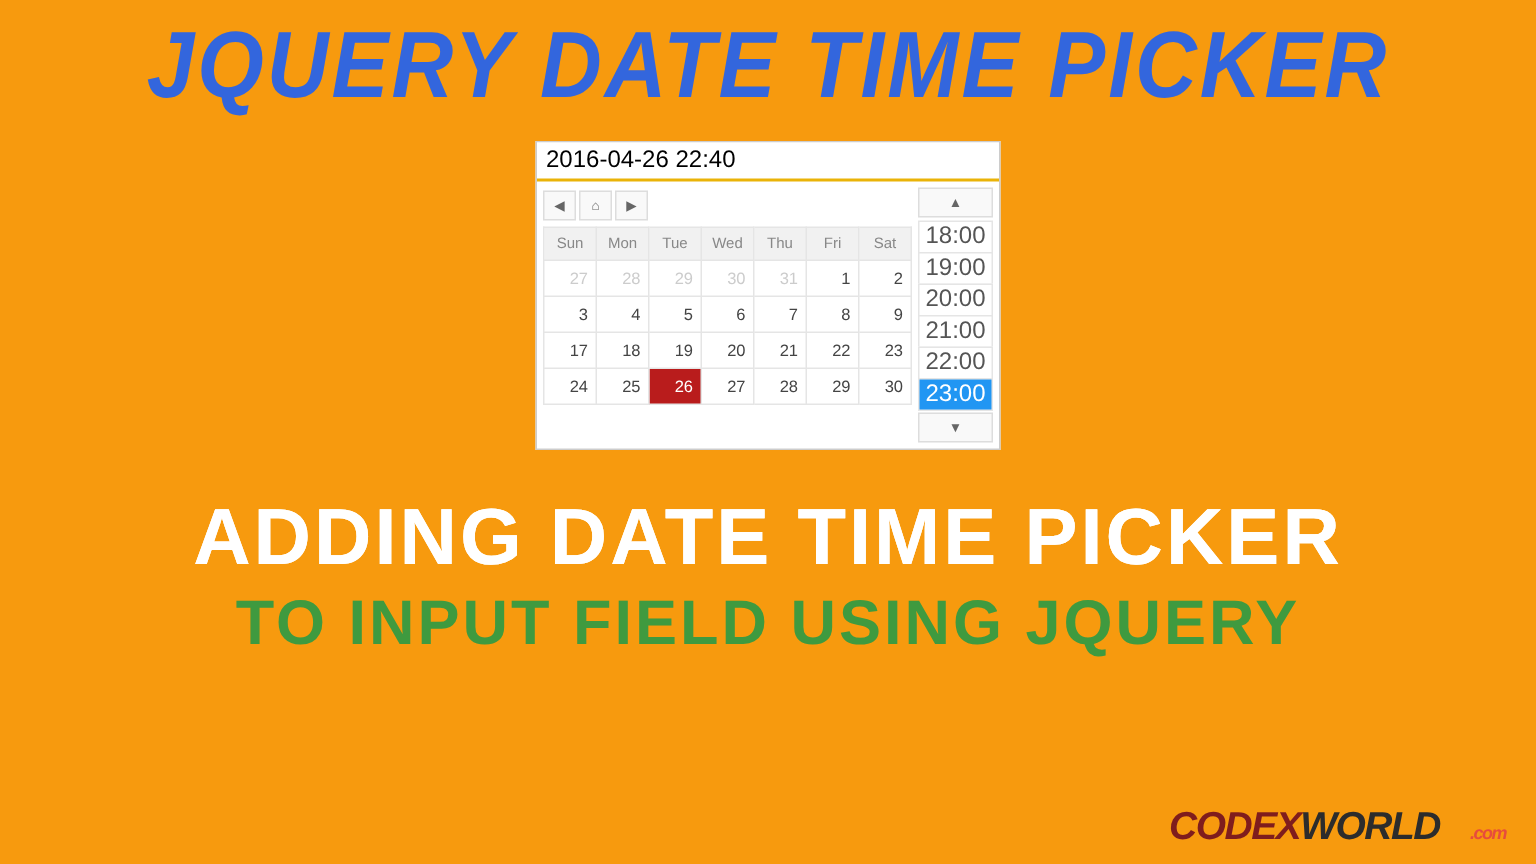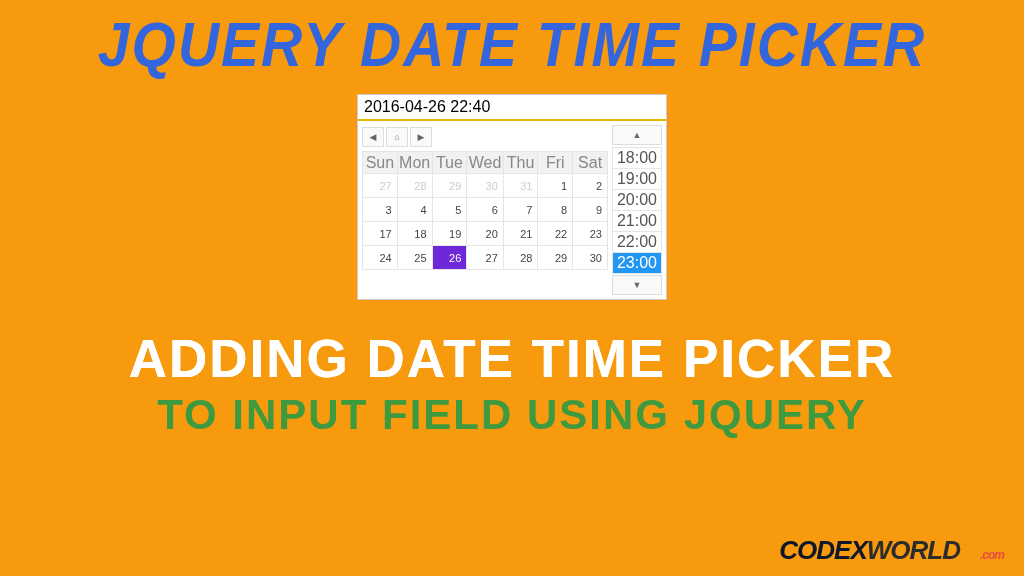--- a/index.html
+++ b/index.html
@@ -47,21 +47,21 @@
   .footer-brand {
     position: absolute;
     bottom: 10px;
     right: 20px;
     font-family: "Arial Black", sans-serif;
     font-weight: 900;
     font-size: 26px;
     font-style: italic;
     letter-spacing: -1px;
   }
-  .brand-1 { color: #0f172a; }
+  .brand-1 { color: #7f1d1d; }
   .brand-2 { color: #2c2c2c; }
   .brand-3 { color: #e74c3c; font-size: 12px; padding-left: 20px; }
 
   
   .dtp {
     width: 310px;
     margin: 18px auto 0 auto;
     background: #fff;
     border: 1px solid #ccc;
     font-size: 12px;
@@ -103,36 +103,36 @@
   }
   .nav-spacer { flex: 1; text-align: center; font-weight: bold; color:#333; font-size:12px;}
   .nav-spacer span { margin: 0 2px; }
   .dd { font-size: 9px; color:#777;}
   table.cal-grid { border-collapse: collapse; width: 100%; }
   table.cal-grid th {
     background: #f1f1f1;
     border: 1px solid #e5e5e5;
     font-weight: normal;
     color: #888;
-    font-size: 16px;
+    font-size: 10px;
     height: 22px;
     width: 32px;
   }
   table.cal-grid td {
     border: 1px solid #e5e5e5;
     text-align: right;
     padding: 3px 5px 3px 2px;
     height: 24px;
     font-size: 11px;
     color: #444;
     cursor: pointer;
     background: #fff;
   }
   table.cal-grid td.other { color: #ccc; }
-  table.cal-grid td.sel { background: #6d28d9; color: #fff; }
+  table.cal-grid td.sel { background: #b91c1c; color: #fff; }
 
   .times {
     width: 50px;
     display: flex;
     flex-direction: column;
   }
   .time-btn {
     background: #f9f9f9;
     border: 1px solid #ddd;
     height: 20px;

